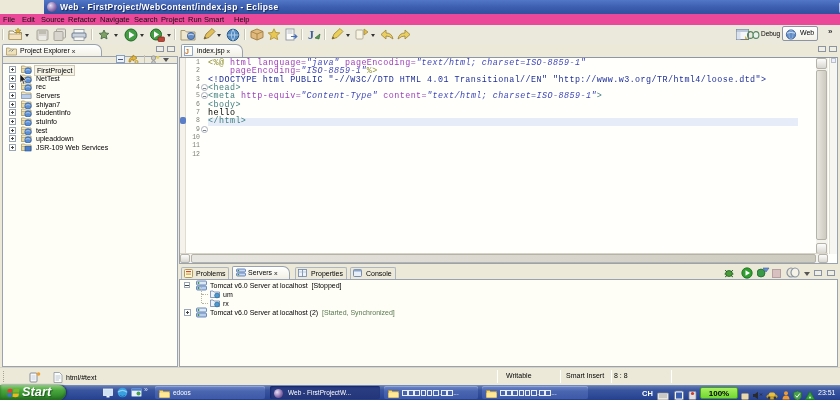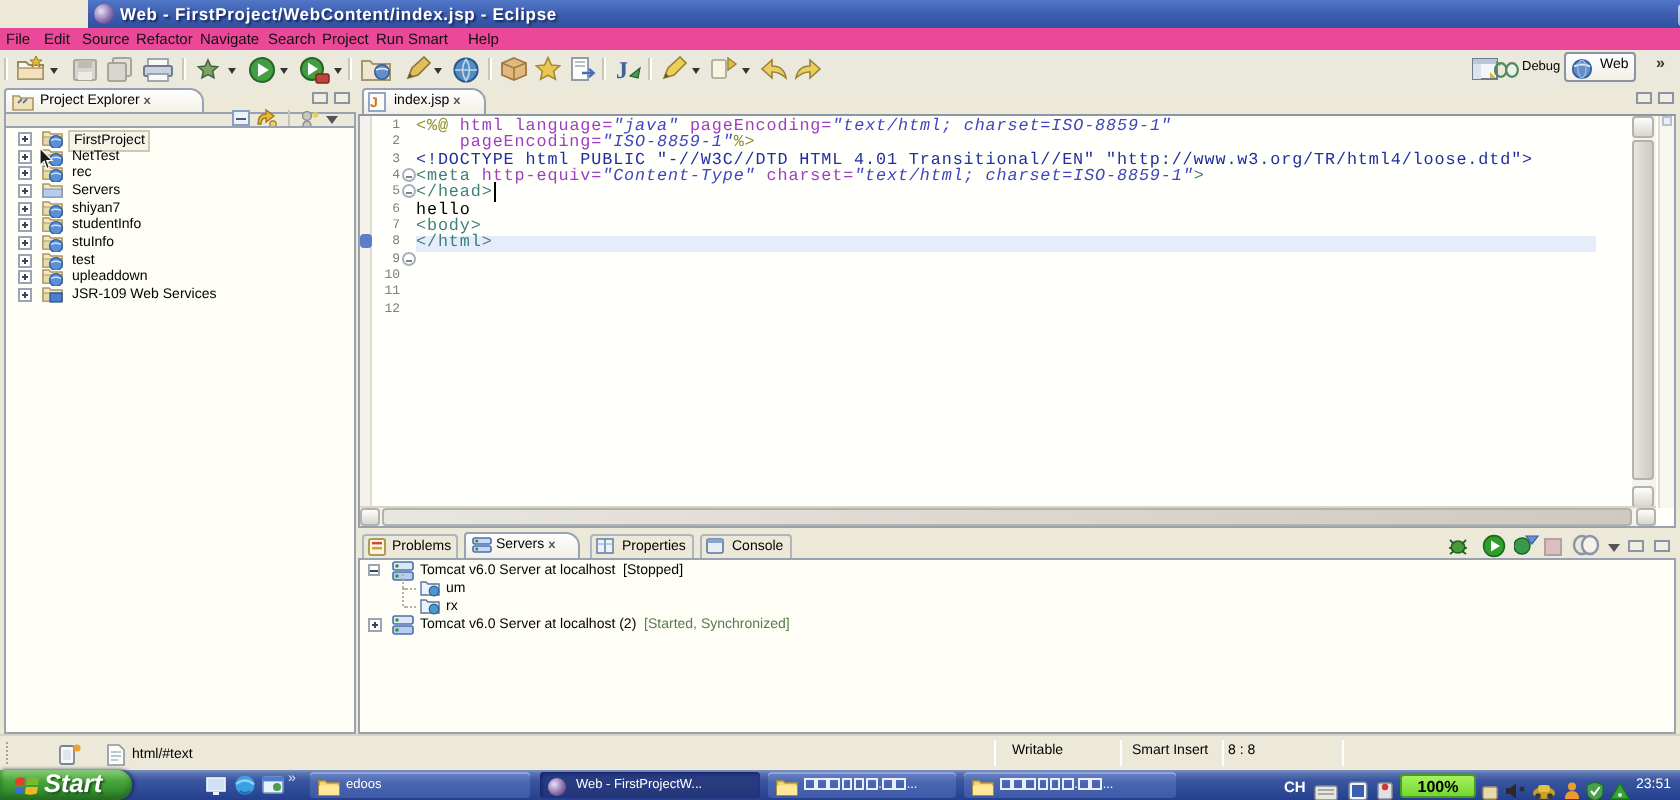--- a/index.html
+++ b/index.html
@@ -354,24 +354,24 @@
         <div>12</div>
     </div>
     <div class="fold" style="top:26px;"></div>
     <div class="fold" style="top:34px;"></div>
     <div class="fold" style="top:68px;"></div>
     <div style="position:absolute;left:28px;top:59.5px;width:590px;height:8.4px;background:#e6edf8;"></div>
     <div id="code">
 <div class="cl"><span class="jsp">&lt;%@</span> <span class="attr">html</span> <span class="attr">language=</span><span class="val">"java"</span> <span class="attr">pageEncoding=</span><span class="val">"text/html; charset=ISO-8859-1"</span></div>
 <div class="cl">    <span class="attr">pageEncoding=</span><span class="val">"ISO-8859-1"</span><span class="jsp">%&gt;</span></div>
 <div class="cl"><span class="doc">&lt;!DOCTYPE html PUBLIC "-//W3C//DTD HTML 4.01 Transitional//EN" "http://www.w3.org/TR/html4/loose.dtd"&gt;</span></div>
-<div class="cl"><span class="tag">&lt;meta</span> <span class="attr">http-equiv=</span><span class="val">"Content-Type"</span> <span class="attr">charset=</span><span class="val">"text/html; charset=ISO-8859-1"</span><span class="tag">&gt;</span></div>
-<div class="cl"><span class="tag">&lt;/head&gt;</span><span style="border-left:1px solid #000;margin-left:1px;"></span></div>
+<div class="cl"><span class="tag">&lt;head&gt;</span></div>
+<div class="cl"><span class="tag">&lt;meta</span> <span class="attr">http-equiv=</span><span class="val">"Content-Type"</span> <span class="attr">content=</span><span class="val">"text/html; charset=ISO-8859-1"</span><span class="tag">&gt;</span></div>
+<div class="cl"><span class="tag">&lt;body&gt;</span></div>
 <div class="cl">hello</div>
-<div class="cl"><span class="tag">&lt;body&gt;</span></div>
 <div class="cl"><span class="tag">&lt;/html&gt;</span></div>
     </div>
     <div class="sbar" style="left:636px;top:0;width:12px;height:196px;">
       <div class="sbtn" style="left:0;top:0;"></div>
       <div class="sbtn" style="left:0;bottom:0;"></div>
       <div class="sthumb" style="left:0;top:12px;width:11px;height:170px;"></div>
     </div>
     <div class="sbar" style="left:0;bottom:0;width:648px;height:10px;border-top:1px solid #d8d5c8;">
       <div class="sbtn" style="left:0;top:0;width:10px;height:9px;"></div>
       <div class="sbtn" style="right:0;top:0;width:10px;height:9px;"></div>

